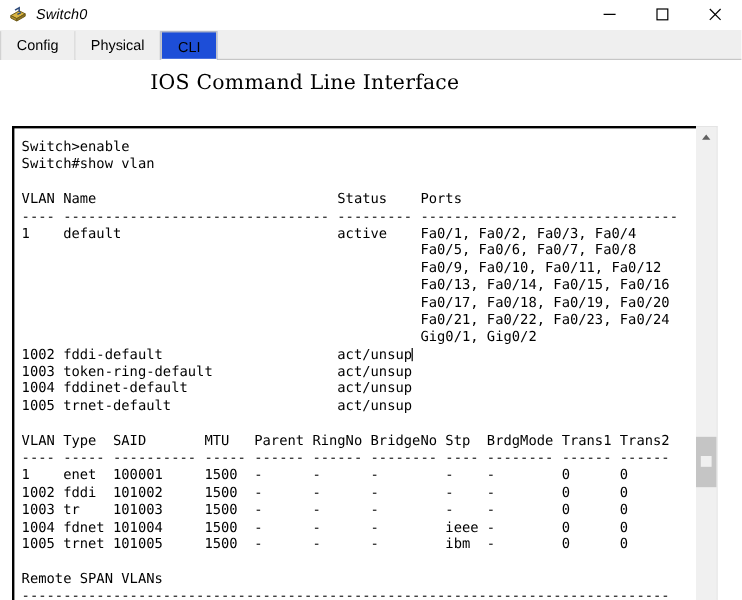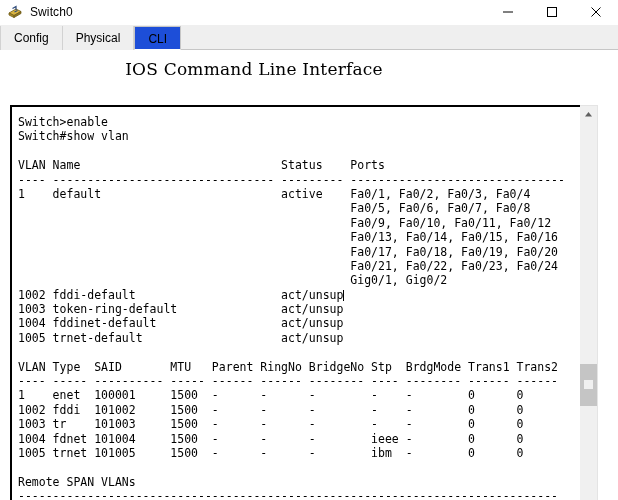--- a/index.html
+++ b/index.html
@@ -31,20 +31,21 @@
     margin-left: 7px;
     margin-right: 7px;
     flex: 0 0 auto;
     position: relative;
   }
   .title-text {
     font-size: 12px;
     color: #000000;
     line-height: 24px;
     letter-spacing: 0.1px;
+    font-style: italic;
   }
   .win-buttons {
     position: absolute;
     right: 0;
     top: 0;
     height: 24px;
     display: flex;
     align-items: center;
   }
   .win-btn {

